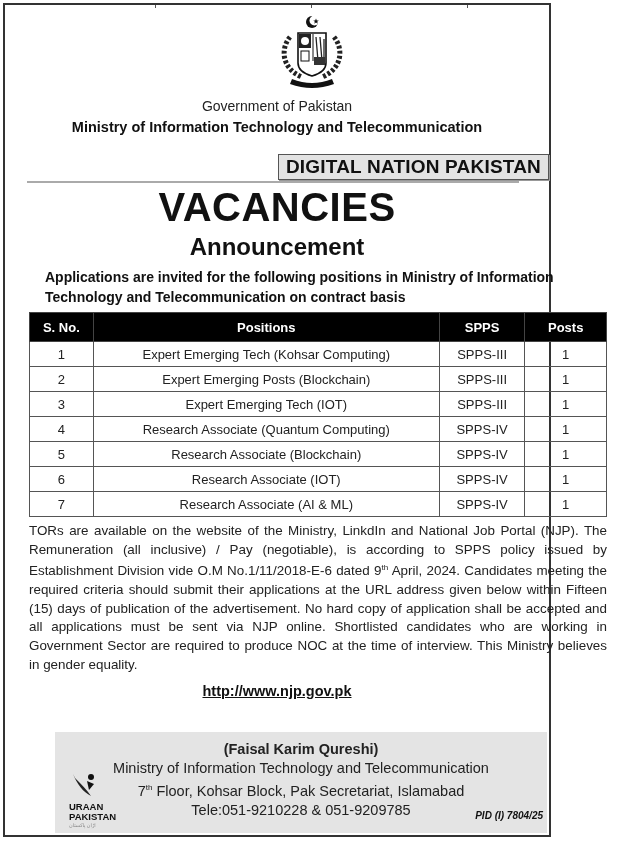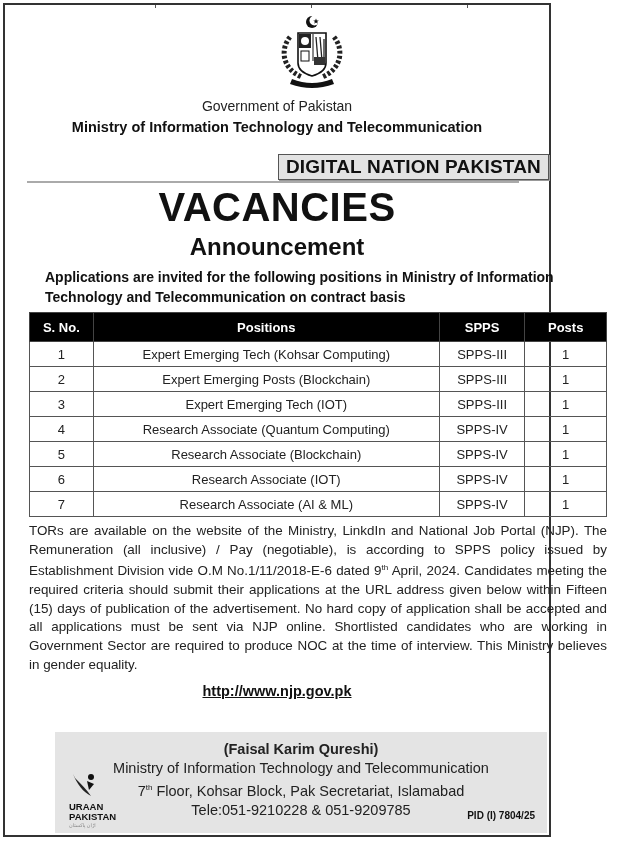--- a/index.html
+++ b/index.html
@@ -37,21 +37,21 @@
   .link { display: block; font-size: 14.5px; font-weight: bold; text-decoration: underline;
           color: #111; line-height: 21px; }
   .footer { position: absolute; left: 2px; right: 2px; top: 727px; bottom: 2px; background: #e4e4e4; margin-left: 48px; }
   .sig { position: absolute; top: 8px; left: 0; width: 100%; text-align: center; font-size: 14.5px;
          line-height: 19px; color: #222; }
   .sig .name { font-weight: bold; }
   .sig sup { font-size: 8px; }
   .uraan { position: absolute; left: 14px; top: 40px; width: 60px; text-align: left; }
   .uraan .u1 { font-size: 9.5px; font-weight: bold; line-height: 10px; }
   .uraan .u2 { font-size: 5px; color: #888; }
-  .pid { position: absolute; right: 12px; bottom: 12px; font-size: 10px; font-weight: bold; }
+  .pid { position: absolute; right: 4px; bottom: 12px; font-size: 10px; font-weight: bold; font-style: italic; }
 </style>
 </head>
 <body>
 
 <div class="frame">
 
   <div class="topline-tick" style="left:150px"></div>
   <div class="topline-tick" style="left:306px"></div>
   <div class="topline-tick" style="left:462px"></div>
 

